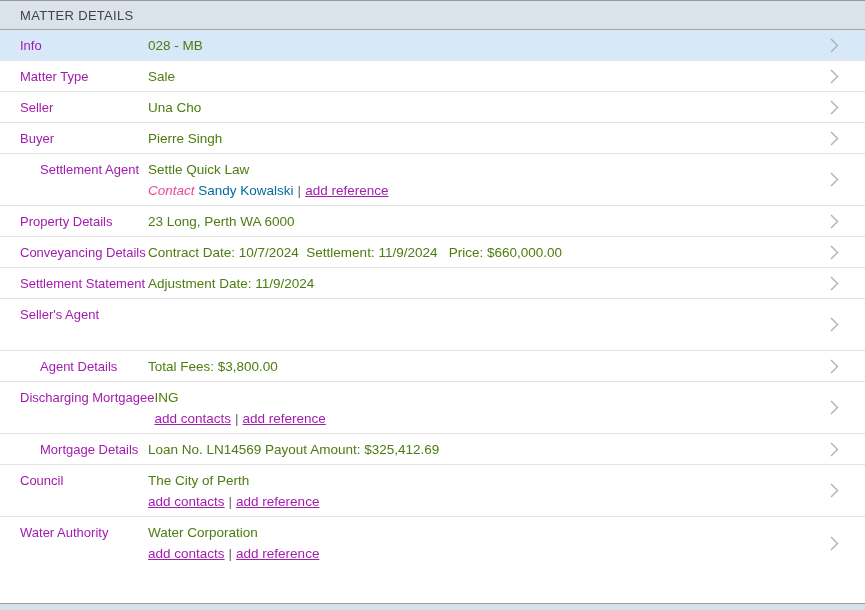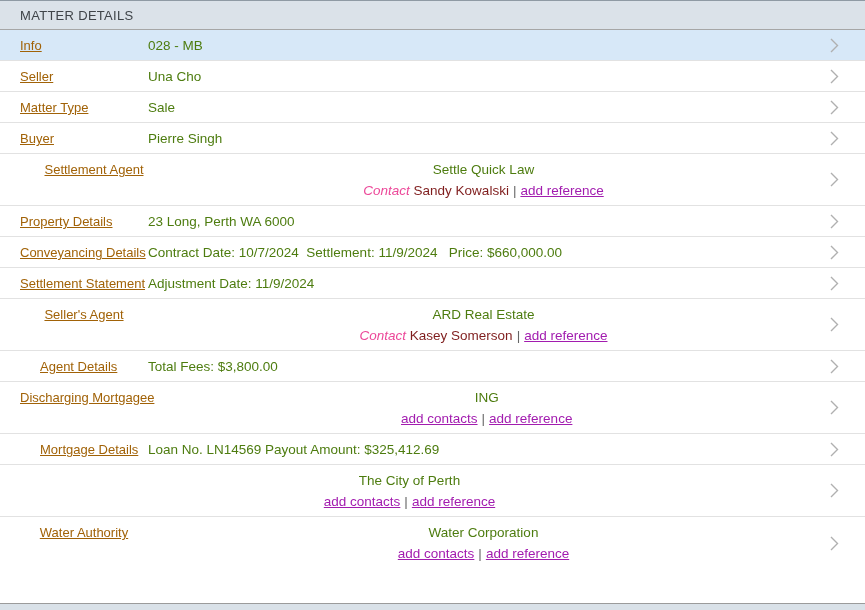--- a/index.html
+++ b/index.html
@@ -34,47 +34,46 @@
     display: flex;
     align-items: flex-start;
     min-height: 31px;
     padding: 5px 46px 4px 0;
     border-bottom: 1px solid #e2e2e2;
     background: #fff;
     cursor: pointer;
   }
   .row.selected { background: #d7e8f8; }
   .row.last { border-bottom: none; min-height: 52px; }
-  .row.double { min-height: 52px; text-align: center; }
+  .row.double { min-height: 52px; }
 
   .row-label {
     flex: 0 0 148px;
     padding-left: 20px;
-    color: #a16207;
+    color: #a21caf;
     line-height: 21px;
     white-space: nowrap;
-    text-decoration: underline;
   }
   .row.indent .row-label { padding-left: 40px; }
 
   .row-value { flex: 1 1 auto; min-width: 0; }
   .value-primary {
     display: block;
     color: #4d7c0f;
     font-size: 13.5px;
     line-height: 21px;
     white-space: pre-wrap;
   }
   .value-secondary {
     display: block;
     line-height: 21px;
     font-size: 13.5px;
   }
   .contact-prefix { font-style: italic; color: #ec4899; }
-  .contact-name { color: #7f1d1d; }
+  .contact-name { color: #0369a1; }
   .link-sep { color: #666; margin: 0 4px; }
   .add-link {
     color: #a21caf;
     text-decoration: underline;
     cursor: pointer;
   }
 
   .chevron {
     position: absolute;
     right: 26px;
@@ -113,36 +112,36 @@
 
     </div>
     <span class="chevron">
       <svg width="9" height="15" viewBox="0 0 9 15">
         <polyline points="1,1 7.5,7.5 1,14" fill="none" stroke="#b0b0b0" stroke-width="1.4"></polyline>
       </svg>
     </span>
   </div>
 
   <div class="row">
+    <div class="row-label">Matter Type</div>
+    <div class="row-value">
+      <span class="value-primary">Sale</span>
+
+    </div>
+    <span class="chevron">
+      <svg width="9" height="15" viewBox="0 0 9 15">
+        <polyline points="1,1 7.5,7.5 1,14" fill="none" stroke="#b0b0b0" stroke-width="1.4"></polyline>
+      </svg>
+    </span>
+  </div>
+
+  <div class="row">
     <div class="row-label">Seller</div>
     <div class="row-value">
       <span class="value-primary">Una Cho</span>
-
-    </div>
-    <span class="chevron">
-      <svg width="9" height="15" viewBox="0 0 9 15">
-        <polyline points="1,1 7.5,7.5 1,14" fill="none" stroke="#b0b0b0" stroke-width="1.4"></polyline>
-      </svg>
-    </span>
-  </div>
-
-  <div class="row">
-    <div class="row-label">Matter Type</div>
-    <div class="row-value">
-      <span class="value-primary">Sale</span>
 
     </div>
     <span class="chevron">
       <svg width="9" height="15" viewBox="0 0 9 15">
         <polyline points="1,1 7.5,7.5 1,14" fill="none" stroke="#b0b0b0" stroke-width="1.4"></polyline>
       </svg>
     </span>
   </div>
 
   <div class="row">
@@ -205,24 +204,20 @@
     </div>
     <span class="chevron">
       <svg width="9" height="15" viewBox="0 0 9 15">
         <polyline points="1,1 7.5,7.5 1,14" fill="none" stroke="#b0b0b0" stroke-width="1.4"></polyline>
       </svg>
     </span>
   </div>
 
   <div class="row double">
     <div class="row-label">Seller's Agent</div>
-    <div class="row-value">
-      <span class="value-primary">ARD Real Estate</span>
-      <span class="value-secondary"><span class="contact-prefix">Contact</span> <span class="contact-name">Kasey Somerson</span><span class="link-sep">|</span><a class="add-link">add reference</a></span>
-    </div>
     <span class="chevron">
       <svg width="9" height="15" viewBox="0 0 9 15">
         <polyline points="1,1 7.5,7.5 1,14" fill="none" stroke="#b0b0b0" stroke-width="1.4"></polyline>
       </svg>
     </span>
   </div>
 
   <div class="row indent">
     <div class="row-label">Agent Details</div>
     <div class="row-value">
@@ -256,20 +251,21 @@
 
     </div>
     <span class="chevron">
       <svg width="9" height="15" viewBox="0 0 9 15">
         <polyline points="1,1 7.5,7.5 1,14" fill="none" stroke="#b0b0b0" stroke-width="1.4"></polyline>
       </svg>
     </span>
   </div>
 
   <div class="row double">
+    <div class="row-label">Council</div>
     <div class="row-value">
       <span class="value-primary">The City of Perth</span>
       <span class="value-secondary"><a class="add-link">add contacts</a><span class="link-sep">|</span><a class="add-link">add reference</a></span>
     </div>
     <span class="chevron">
       <svg width="9" height="15" viewBox="0 0 9 15">
         <polyline points="1,1 7.5,7.5 1,14" fill="none" stroke="#b0b0b0" stroke-width="1.4"></polyline>
       </svg>
     </span>
   </div>

